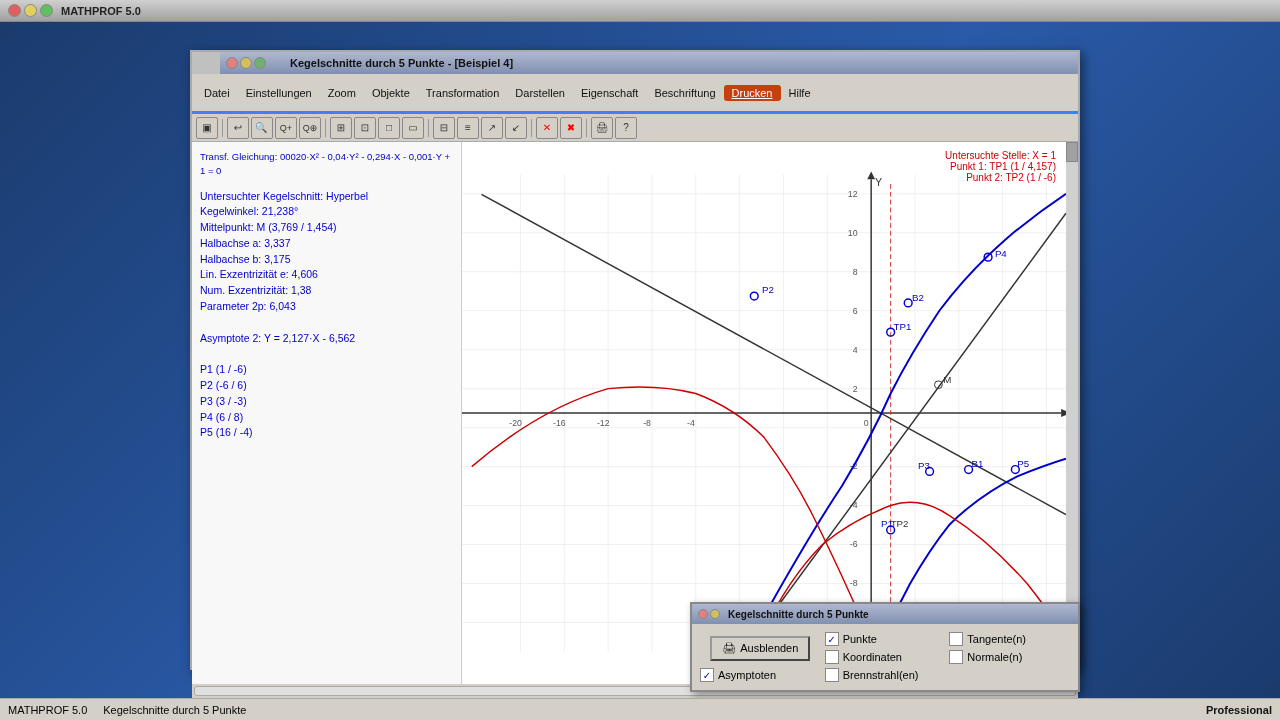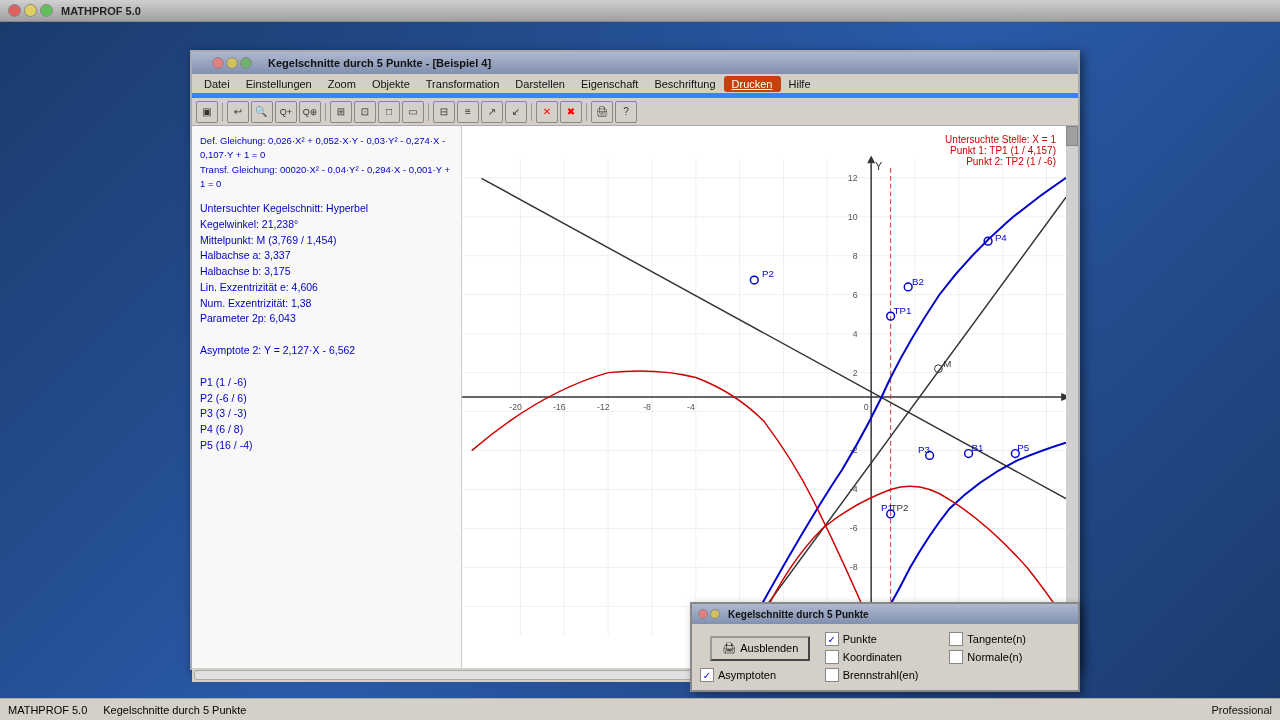--- a/index.html
+++ b/index.html
@@ -44,37 +44,38 @@
       background: #c0c0c0;
       border: 2px solid #aaa;
       box-shadow: 3px 3px 10px rgba(0,0,0,0.5);
     }
 
     .main-title-bar {
       height: 22px;
       background: linear-gradient(to bottom, #b0b8d0, #8090b0);
       display: flex;
       align-items: center;
-      padding: 0 20px;
-      gap: 12px;
+      padding: 0 6px;
+      gap: 20px;
+      margin-left: 28px;
     }
     .main-title-btns { display: flex; gap: 2px; }
     .mtb { width: 12px; height: 12px; border-radius: 50%; border: 1px solid #888; }
     .mtb.close { background: #e08080; }
     .mtb.min { background: #d0c060; }
     .mtb.max { background: #70b070; }
     .main-title-text { font-size: 11px; color: #111; font-weight: bold; margin-left: 4px; }
 
     
     .menu-bar {
-      height: 24px;
-      background: #d4d0c8;
-      display: flex;
-      align-items: center;
-      border-bottom: 5px solid #3b82f6;
+      height: 40px;
+      background: #d4d0c8;
+      display: flex;
+      align-items: center;
+      border-bottom: 3px solid #3b82f6;
       padding: 0 4px;
     }
     .menu-item {
       padding: 2px 8px;
       font-size: 11px;
       cursor: pointer;
       border-radius: 3px;
       color: #111;
     }
     .menu-item.active { background: #c2410c; color: white; text-decoration: underline; }
@@ -153,21 +154,21 @@
       bottom: 0; left: 0; right: 0;
       height: 22px;
       background: #d4d0c8;
       border-top: 1px solid #aaa;
       display: flex;
       align-items: center;
       padding: 0 8px;
       font-size: 11px;
     }
     .status-left { flex: 1; display: flex; gap: 16px; }
-    .status-right { color: #111; }
+    .status-right { color: #111; font-weight: bold; }
 
     
     .popup-dialog {
       position: absolute;
       bottom: 80px;
       left: 490px;
       width: 390px;
       background: #d4d0c8;
       border: 2px solid #888;
       box-shadow: 3px 3px 8px rgba(0,0,0,0.4);
@@ -281,21 +282,20 @@
     <div class="tb-btn" style="color:red">✖</div>
     <div class="tb-sep"></div>
     <div class="tb-btn">🖨</div>
     <div class="tb-btn">?</div>
   </div>
 
   <div class="content-area">
 
     <div class="info-panel">
       <div class="info-section">
-        <div class="info-blue" style="font-size:9.5px;">Def. Gleichung: 0,026·X² + 0,052·X·Y - 0,03·Y² - 0,274·X - 0,107·Y + 1 = 0</div>
         <div class="info-blue" style="font-size:9.5px;">Transf. Gleichung: 00020·X² - 0,04·Y² - 0,294·X - 0,001·Y + 1 = 0</div>
       </div>
       <div class="info-divider"></div>
       <div class="info-section">
         <div class="info-blue">Untersuchter Kegelschnitt: Hyperbel</div>
         <div class="info-blue">Kegelwinkel: 21,238°</div>
         <div class="info-blue">Mittelpunkt: M (3,769 / 1,454)</div>
         <div class="info-blue">Halbachse a: 3,337</div>
         <div class="info-blue">Halbachse b: 3,175</div>
         <div class="info-blue">Lin. Exzentrizität e: 4,606</div>

